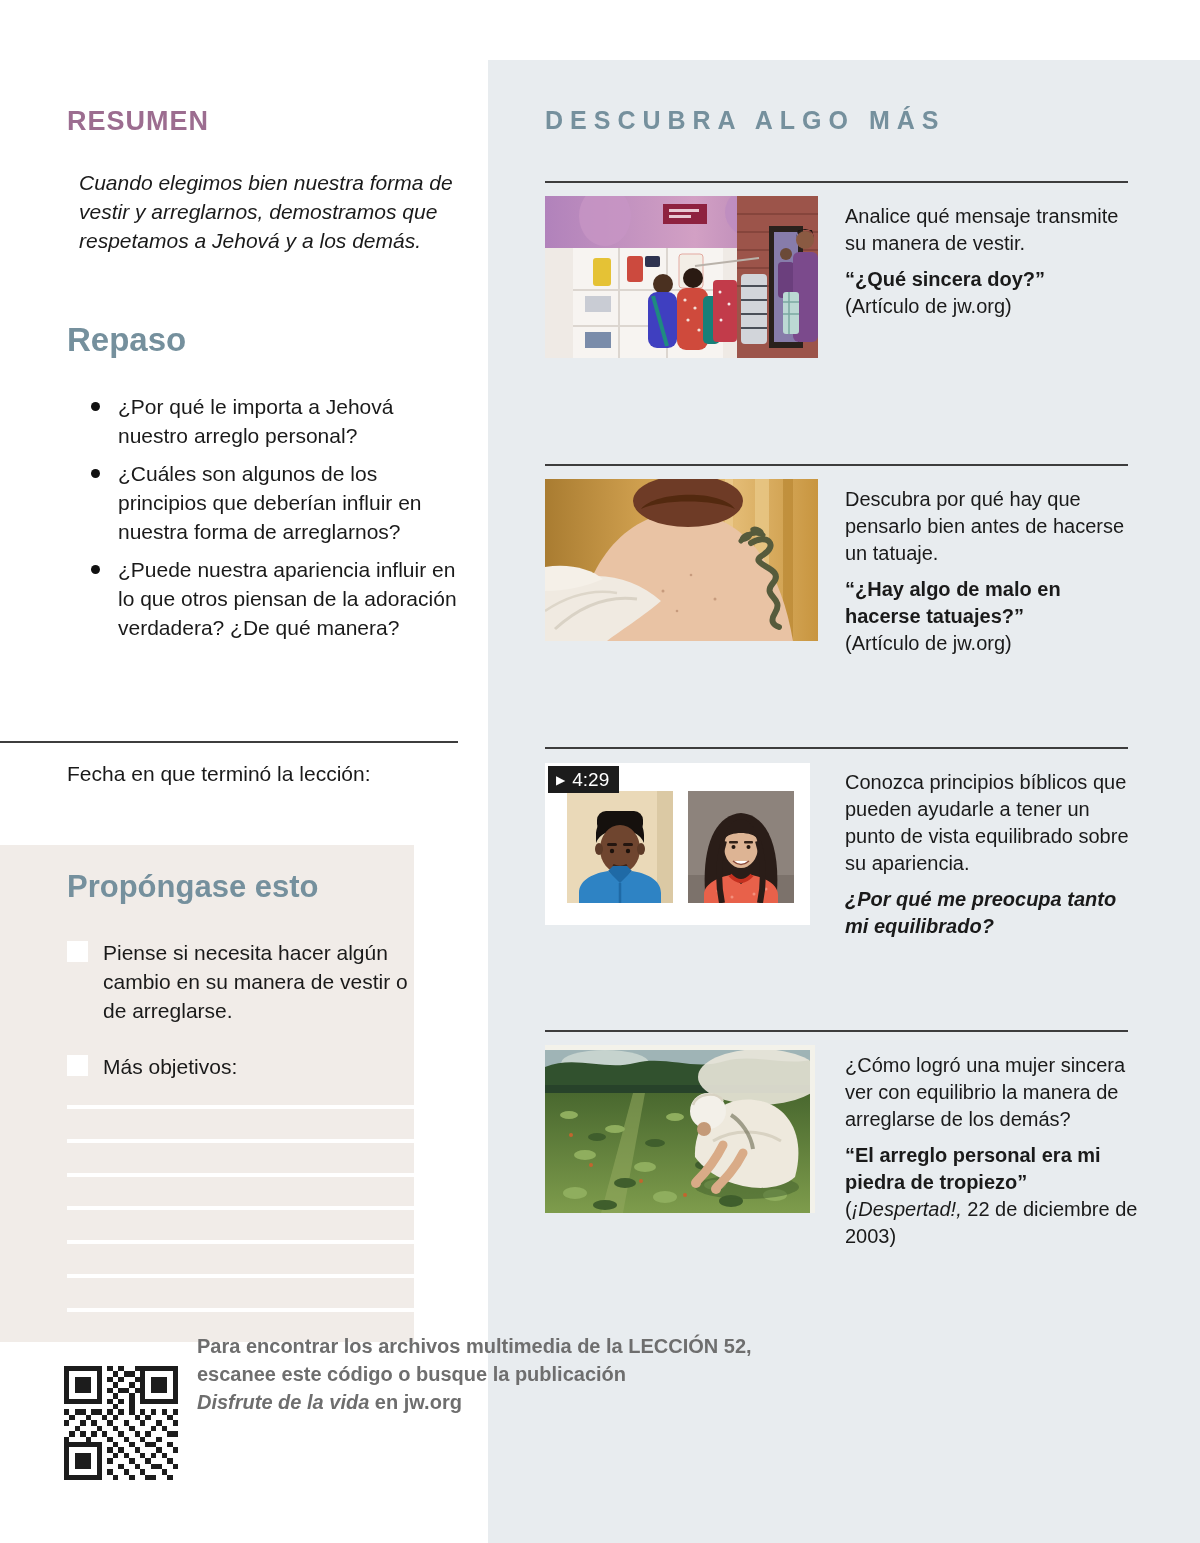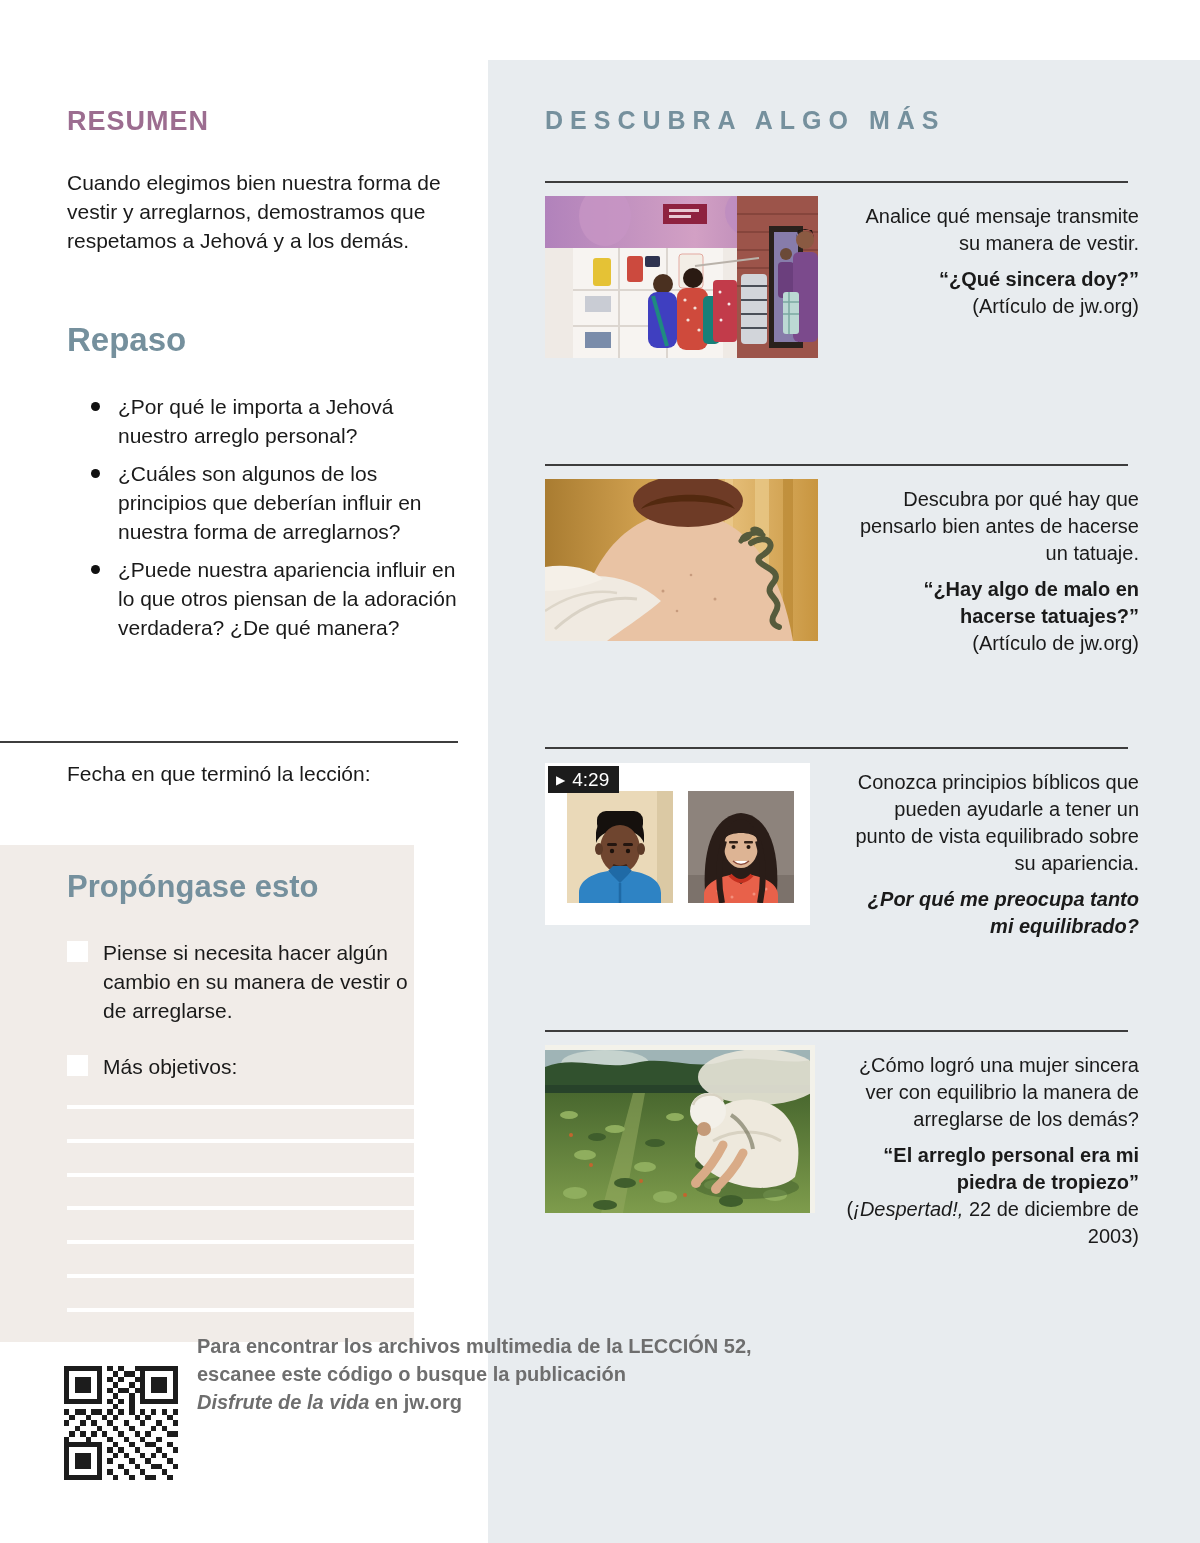--- a/index.html
+++ b/index.html
@@ -4,22 +4,22 @@
 <style>
   * { margin:0; padding:0; box-sizing:border-box; }
   html,body { background:#ffffff; }
   .page {
     position:relative; width:1200px; height:1543px; background:#ffffff;
     font-family:"Liberation Sans", sans-serif; color:#1a1a1a; overflow:hidden;
   }
   
   .resumen-title { position:absolute; left:67px; top:106px; font-size:27px; font-weight:bold;
                    letter-spacing:1px; color:#9c6d90; }
-  .resumen-body  { position:absolute; left:67px; top:168px; width:400px;
-                   font-size:21px; line-height:29px; }
+  .resumen-body  { position:absolute; left:79px; top:168px; width:400px;
+                   font-size:21px; line-height:29px;font-style:italic; }
   .repaso-title  { position:absolute; left:67px; top:321px; font-size:33px; font-weight:bold; color:#75909d; }
   .repaso-list   { position:absolute; left:90px; top:392px; width:372px; list-style:none; }
   .repaso-list li{ position:relative; padding-left:28px; margin-bottom:9px;
                    font-size:21px; line-height:29px; }
   .bullet        { position:absolute; left:1px; top:10px; width:9px; height:9px;
                    background:#111; border-radius:50%; }
   .left-rule     { position:absolute; left:0; top:741px; width:458px; height:2px; background:#3d3d3d; }
   .fecha         { position:absolute; left:67px; top:759px; font-size:21px; line-height:29px; }
   .goals-box     { position:absolute; left:0; top:845px; width:414px; height:497px; background:#f1ece8; }
   .goals-title   { position:absolute; left:67px; top:24px; font-size:31px; font-weight:bold; color:#75909d; }
@@ -29,21 +29,21 @@
   .goal-1 { top:93px; } .goal-2 { top:207px; }
   .wline { position:absolute; left:67px; width:389px; height:4px; background:#ffffff; }
   
   .right-panel   { position:absolute; left:488px; top:60px; width:712px; height:1502px; background:#e8ecef; }
   .discover-title{ position:absolute; left:57px; top:46px; font-size:25px; font-weight:bold;
                    letter-spacing:7px; color:#75909d; }
   .d-item  { position:absolute; left:57px; width:598px; }
   .d-i1 { top:121px; } .d-i2 { top:404px; } .d-i3 { top:687px; } .d-i4 { top:970px; }
   .d-rule  { position:absolute; left:0; top:0; width:583px; height:2px; background:#3d3d3d; }
   .d-img   { position:absolute; left:0; top:15px; display:block; }
-  .d-text  { position:absolute; left:300px; top:22px; width:294px; font-size:20px; line-height:27px;text-align:right; }
+  .d-text  { position:absolute; left:300px; top:22px; width:294px; font-size:20px; line-height:27px; }
   .d-desc  { margin-bottom:9px; }
   .d-title { font-weight:bold; }
   .d-title-italic { font-weight:bold; font-style:italic; }
   .d-source { }
   .italic  { font-style:italic; }
   
   .video-card { position:absolute; left:0; top:16px; width:265px; height:162px; background:#ffffff; cursor:pointer; }
   .video-badge{ position:absolute; left:3px; top:3px; height:27px; padding:0 10px 0 8px;
                 background:#1c1c1c; color:#ffffff; display:flex; align-items:center; gap:7px;
                 font-size:19px; }

